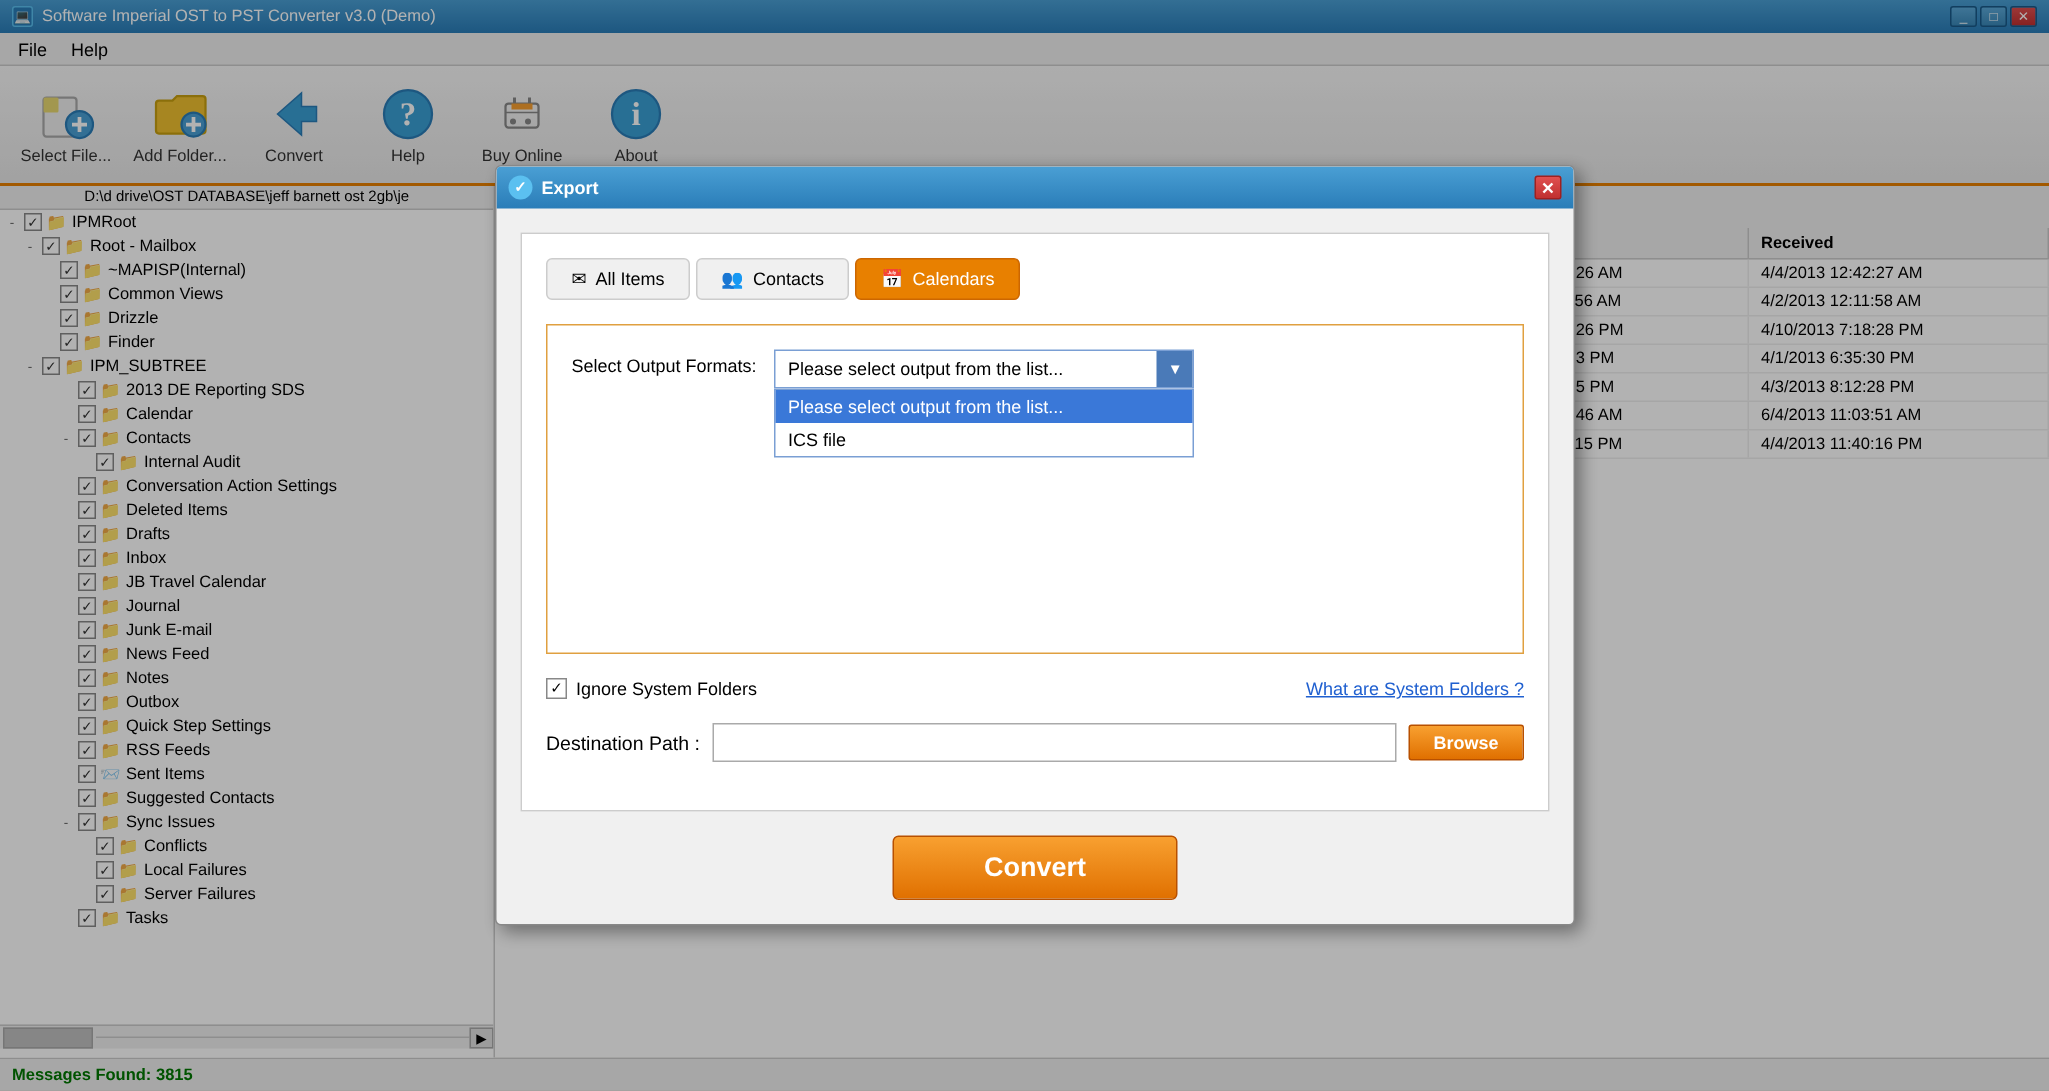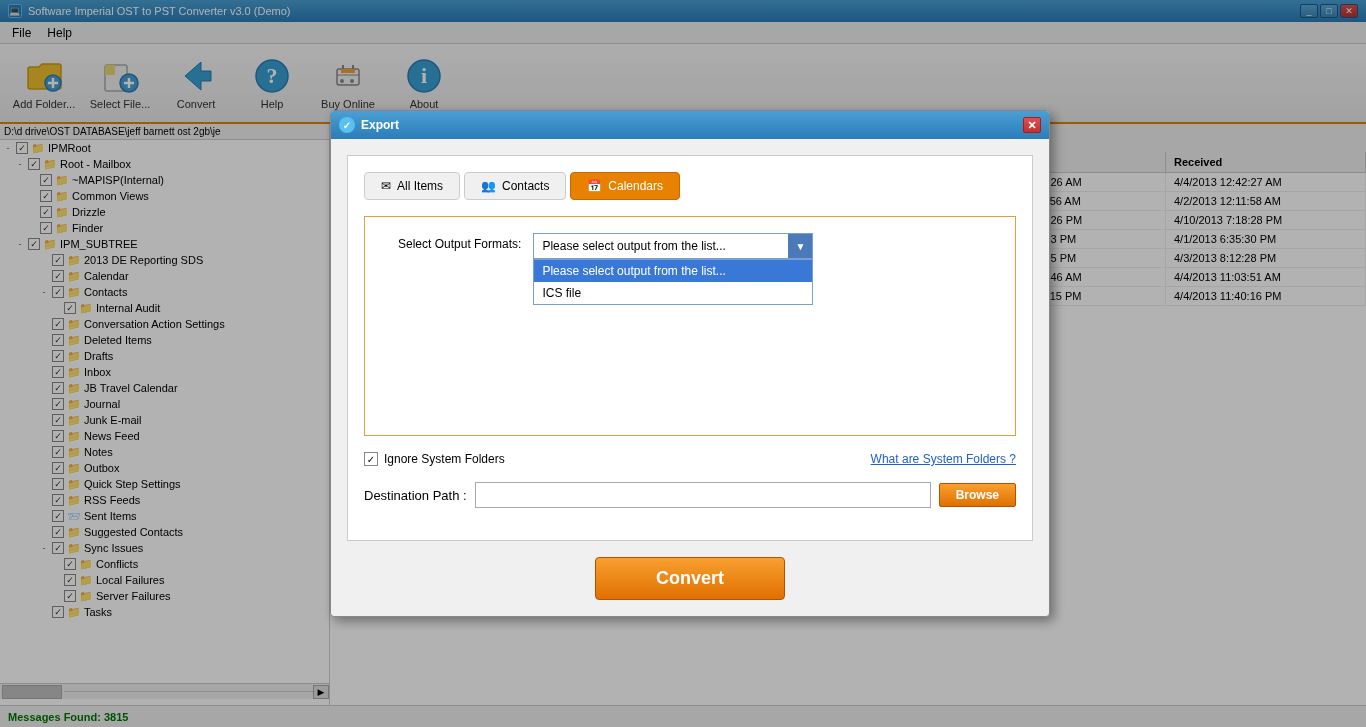--- a/index.html
+++ b/index.html
@@ -91,20 +91,21 @@
     }
 
     
     #sidebar {
       width: 330px;
       min-width: 330px;
       background: #fff;
       border-right: 1px solid #ccc;
       overflow: hidden;
       font-size: 11px;
+      text-align: center;
     }
     .tree-item {
       display: flex;
       align-items: center;
       padding: 1px 2px;
       cursor: pointer;
       white-space: nowrap;
     }
     .tree-expand {
       width: 12px; height: 12px;
@@ -275,21 +276,20 @@
       padding: 16px;
       margin-bottom: 16px;
       min-height: 220px;
       position: relative;
     }
     .format-select-wrapper {
       position: relative;
       display: flex;
       align-items: flex-start;
       gap: 12px;
-      margin-left: 17px;
     }
     .format-select-label {
       font-size: 12px;
       margin-top: 4px;
       white-space: nowrap;
     }
     .select-container {
       position: relative;
       width: 228px;
     }
@@ -419,40 +419,40 @@
 <div id="menu-bar">
   <div class="menu-item">File</div>
   <div class="menu-item">Help</div>
 </div>
 
 <div id="toolbar">
 
   <div class="toolbar-btn">
     <div class="toolbar-icon">
       <svg width="38" height="38" viewBox="0 0 38 38">
-        <path d="M3 12 Q3 10 5 10 L14 10 L17 7 L34 7 Q36 7 36 9 L36 30 Q36 32 34 32 L5 32 Q3 32 3 30 Z" fill="#f0c030" stroke="#c8a010" stroke-width="1.5"></path>
-        <circle cx="28" cy="26" r="8" fill="#4a9fd4" stroke="#2a7db8" stroke-width="1.5"></circle>
-        <line x1="28" y1="21" x2="28" y2="31" stroke="white" stroke-width="2.5"></line>
-        <line x1="23" y1="26" x2="33" y2="26" stroke="white" stroke-width="2.5"></line>
-      </svg>
-    </div>
-    <span>Add Folder...</span>
-  </div>
-
-  <div class="toolbar-btn">
-    <div class="toolbar-icon">
-      <svg width="38" height="38" viewBox="0 0 38 38">
         <rect x="4" y="8" width="22" height="26" rx="2" fill="#f0f0f0" stroke="#aaa" stroke-width="1.5"></rect>
         <rect x="4" y="8" width="10" height="10" rx="1" fill="#e8d870"></rect>
         <circle cx="28" cy="26" r="9" fill="#4a9fd4" stroke="#2a7db8" stroke-width="1.5"></circle>
         <line x1="28" y1="21" x2="28" y2="31" stroke="white" stroke-width="2.5"></line>
         <line x1="23" y1="26" x2="33" y2="26" stroke="white" stroke-width="2.5"></line>
       </svg>
     </div>
     <span>Select File...</span>
+  </div>
+
+  <div class="toolbar-btn">
+    <div class="toolbar-icon">
+      <svg width="38" height="38" viewBox="0 0 38 38">
+        <path d="M3 12 Q3 10 5 10 L14 10 L17 7 L34 7 Q36 7 36 9 L36 30 Q36 32 34 32 L5 32 Q3 32 3 30 Z" fill="#f0c030" stroke="#c8a010" stroke-width="1.5"></path>
+        <circle cx="28" cy="26" r="8" fill="#4a9fd4" stroke="#2a7db8" stroke-width="1.5"></circle>
+        <line x1="28" y1="21" x2="28" y2="31" stroke="white" stroke-width="2.5"></line>
+        <line x1="23" y1="26" x2="33" y2="26" stroke="white" stroke-width="2.5"></line>
+      </svg>
+    </div>
+    <span>Add Folder...</span>
   </div>
 
   <div class="toolbar-btn">
     <div class="toolbar-icon">
       <svg width="38" height="38" viewBox="0 0 38 38">
         <polygon points="8,19 24,5 24,14 34,14 34,24 24,24 24,33" fill="#3a9fd4" stroke="#2a7db8" stroke-width="1"></polygon>
       </svg>
     </div>
     <span>Convert</span>
   </div>
@@ -715,21 +715,21 @@
         <div class="email-cell">4/1/2013 6:35:30 PM</div>
       </div>
       <div class="email-row">
         <div class="email-cell">ncy....</div>
         <div class="email-cell">4/3/2013 8:12:25 PM</div>
         <div class="email-cell">4/3/2013 8:12:28 PM</div>
       </div>
       <div class="email-row">
         <div class="email-cell">hip Email</div>
         <div class="email-cell">4/4/2013 10:50:46 AM</div>
-        <div class="email-cell">4/4/2013 11:03:51 AM</div>
+        <div class="email-cell">6/4/2013 11:03:51 AM</div>
       </div>
       <div class="email-row">
         <div class="email-cell"></div>
         <div class="email-cell">4/4/2013 11:40:15 PM</div>
         <div class="email-cell">4/4/2013 11:40:16 PM</div>
       </div>
     </div>
   </div>
 </div>
 

